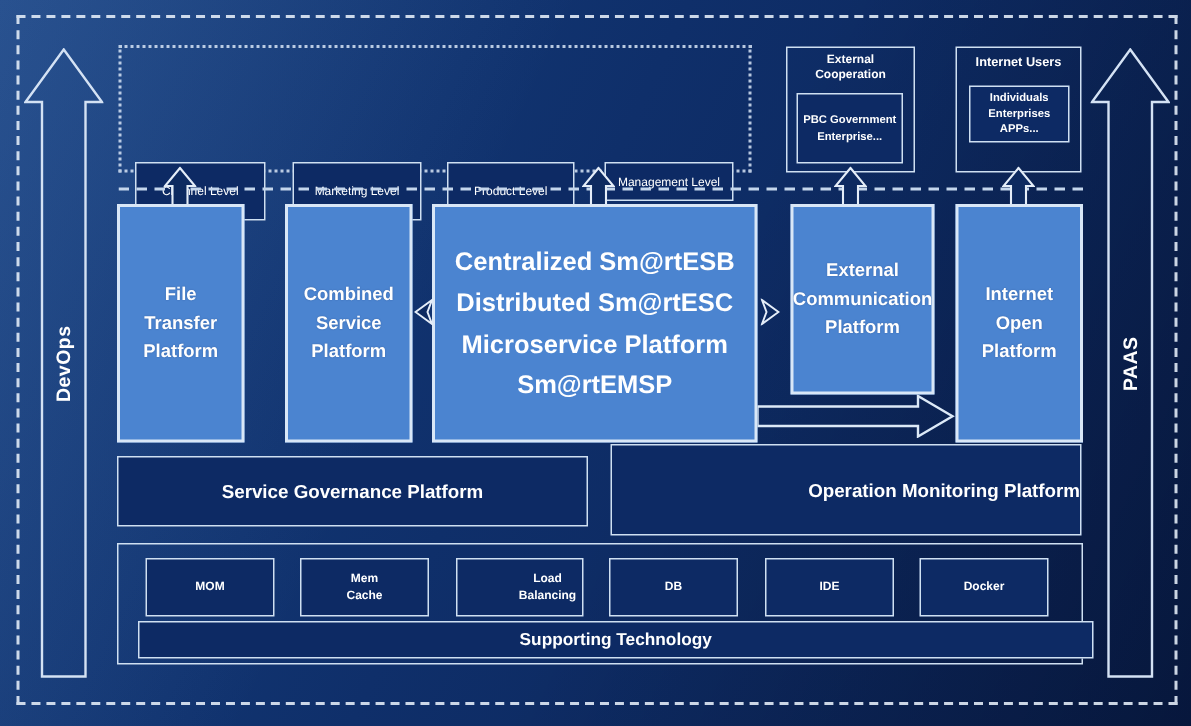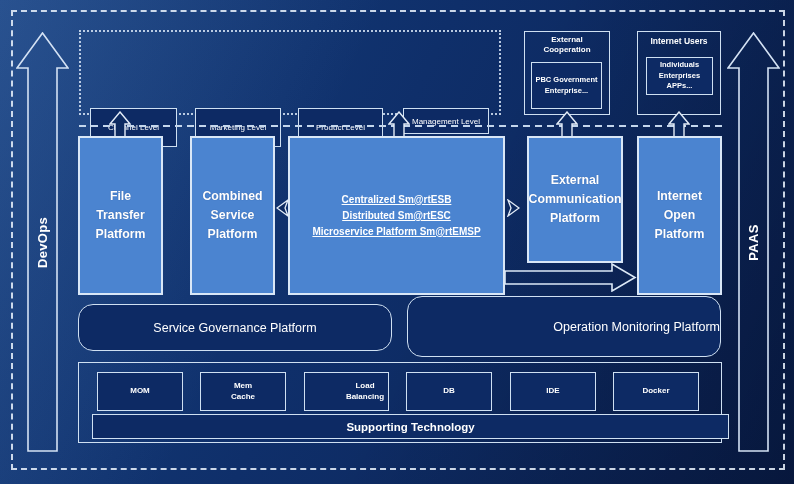--- a/index.html
+++ b/index.html
@@ -14,22 +14,22 @@
   }
   .abs{position:absolute;box-sizing:border-box;}
   .outer-dash{border:2px dashed rgba(230,239,250,0.88);}
   .dot-box{border:2px dotted rgba(214,228,245,0.85);}
   .darkbox{background:#0d2a64;border:1.5px solid #cfe0f2;display:flex;align-items:center;justify-content:center;text-align:center;}
   .bluebox{background:#4b84d0;border:2px solid #d9e7f7;display:flex;align-items:center;justify-content:center;text-align:center;}
   .ml{white-space:pre-line;}
   .lvl{font-size:8px;font-weight:normal;margin-top:40px;}
   .tech{font-size:8px;font-weight:bold;line-height:1.35;}
   .plat{font-size:12.3px;font-weight:bold;line-height:1.55;text-shadow:0 0 1px rgba(20,40,90,0.4);}
-  .plat-c{font-size:10px;font-weight:bold;line-height:1.6;text-decoration:underline;}
-  .gov{font-size:12.5px;font-weight:normal;border-radius:15px;}
+  .plat-c{font-size:17px;font-weight:bold;line-height:1.6;}
+  .gov{font-size:12.5px;font-weight:bold;}
   .cap-title{font-size:8px;font-weight:bold;line-height:1.3;text-align:center;}
   .cap-inner{font-size:7.5px;font-weight:bold;line-height:1.4;}
   .rail-label{font-weight:bold;font-size:13px;letter-spacing:0.3px;transform:rotate(-90deg);white-space:nowrap;}
   svg{display:block;}
 </style>
 </head>
 <body>
 
 <div class="abs outer-dash" style="left:11px;top:10px;width:774px;height:460px;"></div>
 

